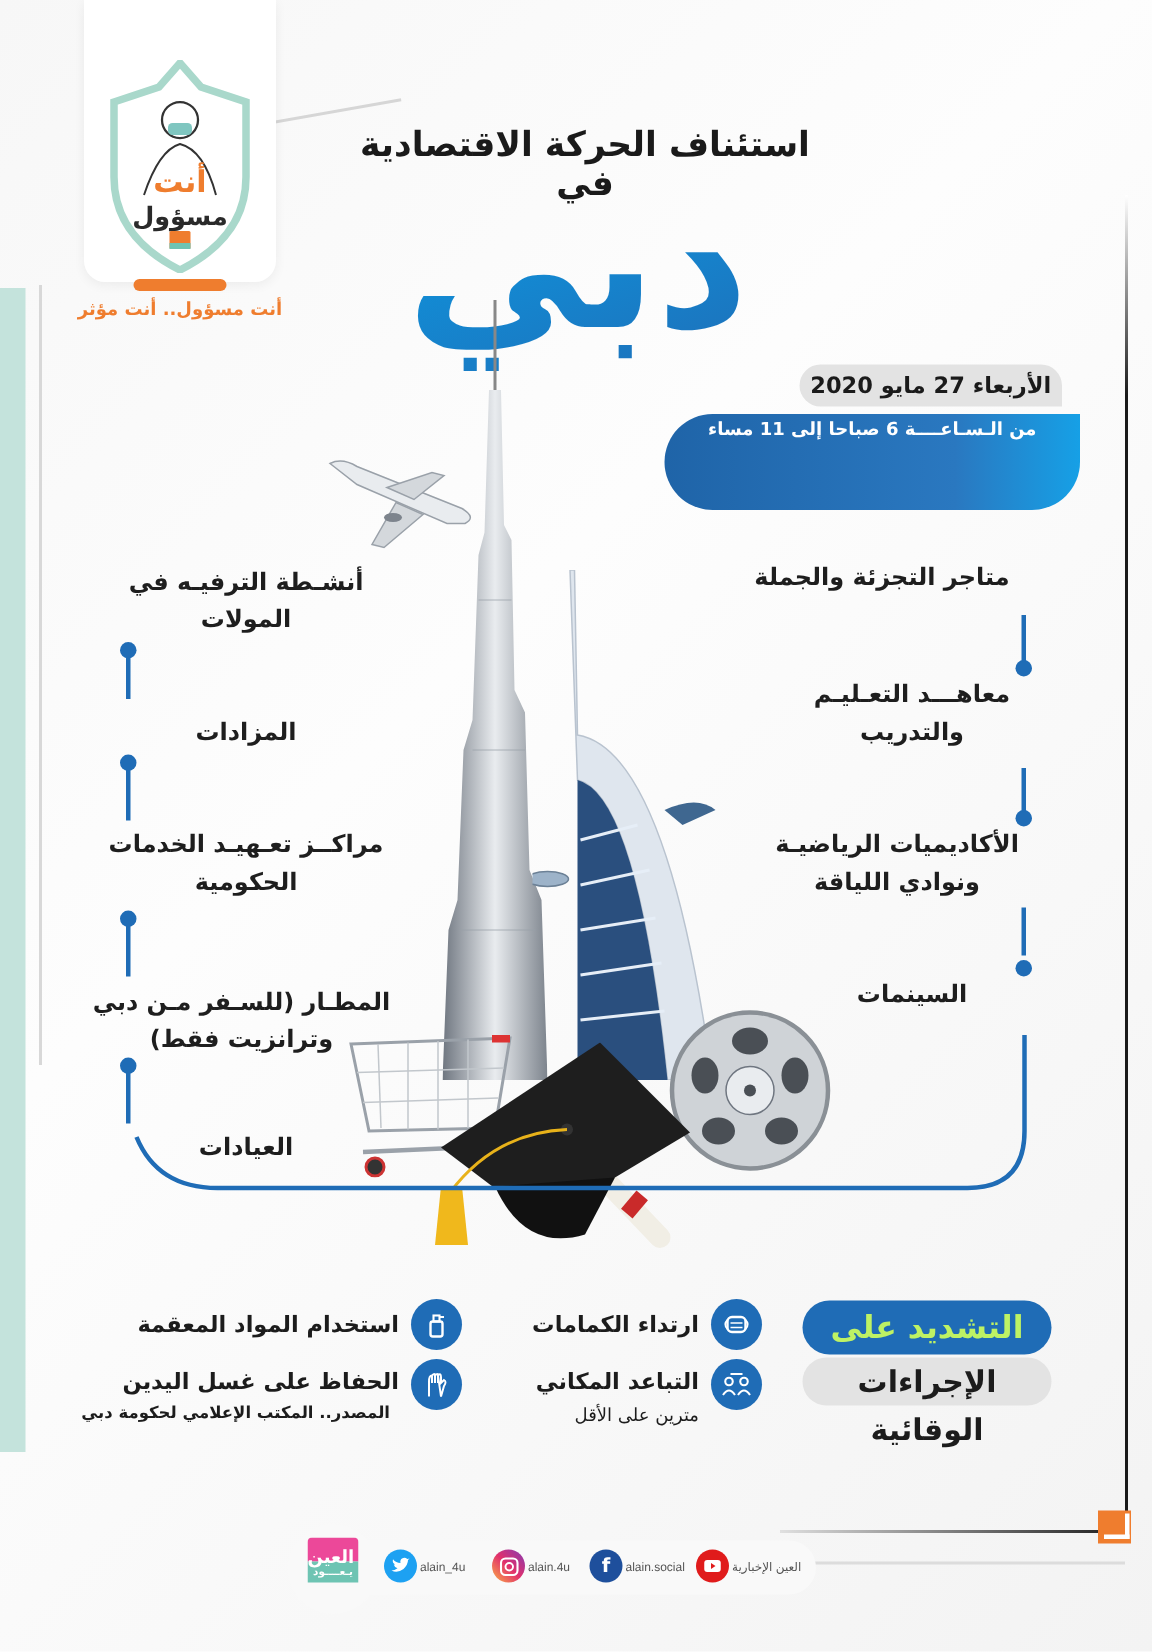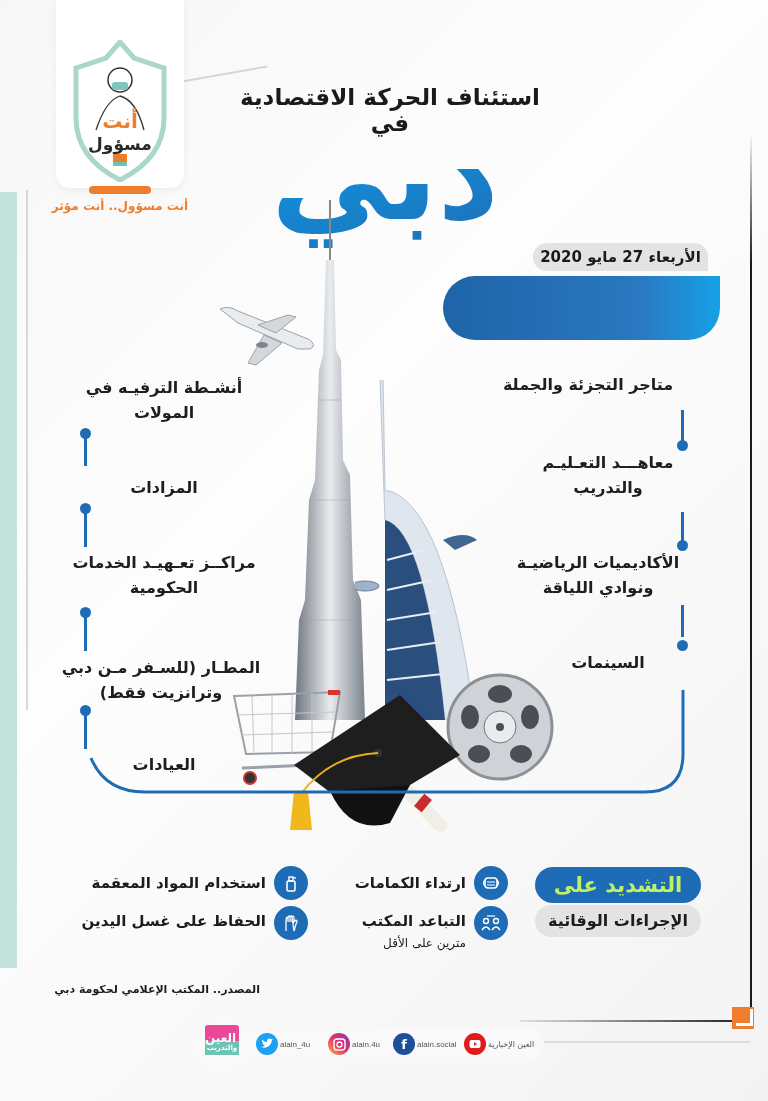--- a/index.html
+++ b/index.html
@@ -50,26 +50,26 @@
   .arab { left: 355px; top: 380px; width: 130px; height: 340px; }
   .plane { left: 218px; top: 305px; width: 102px; height: 62px; }
   .cart { left: 232px; top: 690px; width: 110px; height: 95px; }
   .reel { left: 445px; top: 672px; width: 110px; height: 110px; }
   .cap { left: 290px; top: 695px; width: 170px; height: 145px; }
 
   .timeline-bottom { left: 85px; top: 690px; width: 600px; height: 122px; }
 
   
   .emph-pill { left: 535px; top: 867px; width: 166px; height: 36px; border-radius: 18px; background: #1f6cb6; color: #bef264; text-align: center; font-size: 21px; font-weight: bold; line-height: 36px; }
-  .emph-sub { left: 535px; top: 905px; width: 166px; height: 32px; border-radius: 16px; background: #e3e3e3; text-align: center; font-size: 16px; font-weight: bold; line-height: 32px; color: #1c1c1c; }
+  .emph-sub { left: 535px; top: 905px; width: 166px; height: 32px; border-radius: 16px; background: #e3e3e3; text-align: center; font-size: 20px; font-weight: bold; line-height: 32px; color: #1c1c1c; }
   .p-icon { width: 34px; height: 34px; border-radius: 50%; background: #1f6cb6; display: flex; align-items: center; justify-content: center; }
   .p-label { font-size: 15px; font-weight: bold; color: #1c1c1c; white-space: nowrap; }
   .p-sub { font-size: 12px; font-weight: normal; color: #1c1c1c; white-space: nowrap; }
 
-  .source { left: 90px; top: 983px; width: 170px; font-size: 11px; font-weight: bold; color: #1c1c1c; text-align: right; white-space: nowrap; }
+  .source { left: 90px; top: 935px; width: 170px; font-size: 11px; font-weight: bold; color: #1c1c1c; text-align: right; white-space: nowrap; }
 
   
   .footer-bar { left: 200px; top: 1027px; width: 344px; height: 36px; border-radius: 18px; background: #f9f9f9; }
   .footer-logo-wrap { left: 192px; top: 1016px; width: 60px; height: 60px; border-radius: 50%; background: #f9f9f9; }
   .footer-logo { left: 205px; top: 1025px; width: 34px; height: 40px; border-radius: 3px; overflow: hidden; }
   .soc { display: flex; align-items: center; gap: 2px; direction: ltr; }
   .soc-icon { width: 22px; height: 22px; border-radius: 50%; display: flex; align-items: center; justify-content: center; color: #fff; font-weight: bold; font-size: 13px; }
   .soc-handle { font-size: 8px; color: #555; font-family: "Liberation Sans", sans-serif; }
 </style>
 </head>
@@ -95,20 +95,21 @@
   <rect x="47" y="122" width="14" height="4" fill="#6ec4b3"></rect>
 </svg>
 <div class="abs badge-bar"></div>
 <div class="abs badge-slogan">أنت مسؤول.. أنت مؤثر</div>
 
 <div class="abs title-top">استئناف الحركة الاقتصادية في</div>
 <div class="abs title-big">دبي</div>
 
 <div class="abs date-pill">الأربعاء 27 مايو 2020</div>
 <div class="abs work-pill">
+  <span class="work-sub">من الـسـاعــــة 6 صباحا إلى 11 مساء</span>
 </div>
 
 <svg class="abs burj" viewBox="0 0 70 520">
   <defs>
     <linearGradient id="steel" x1="0" x2="1">
       <stop offset="0" stop-color="#6f7680"></stop>
         <stop offset="0.5" stop-color="#e9ecef"></stop>
         <stop offset="1" stop-color="#7d848d"></stop>
     </linearGradient>
   </defs>
@@ -227,37 +228,37 @@
 <div class="abs p-label" style="right:502px; top:874px;">استخدام المواد المعقمة</div>
 
 <div class="abs p-icon" style="left:474px; top:906px;">
   <svg width="22" height="20" viewBox="0 0 22 20">
       <circle cx="6" cy="8" r="2.5" fill="none" stroke="#fff" stroke-width="1.4"></circle>
       <circle cx="16" cy="8" r="2.5" fill="none" stroke="#fff" stroke-width="1.4"></circle>
       <path d="M2 17 Q6 11 10 17 M12 17 Q16 11 20 17" fill="none" stroke="#fff" stroke-width="1.4"></path>
       <line x1="7" y1="3" x2="15" y2="3" stroke="#fff" stroke-width="1.2"></line>
     </svg>
 </div>
-<div class="abs p-label" style="right:302px; top:912px;">التباعد المكتب</div>
+<div class="abs p-label" style="right:302px; top:912px;">التباعد المكاني</div>
 <div class="abs p-sub" style="right:302px; top:936px;">مترين على الأقل</div>
 
 <div class="abs p-icon" style="left:274px; top:906px;">
   <svg width="20" height="20" viewBox="0 0 20 20">
       <path d="M5 18 L5 8 Q5 4 7 4 L7 9 M7 4 Q9 2 9 4 L9 9 M9 4 Q11 2 11 4 L11 9 M11 4 Q13 2 13 5 L13 9 L15 7 Q17 8 15 11 L13 18 Z" fill="none" stroke="#fff" stroke-width="1.3"></path>
     </svg>
 </div>
 <div class="abs p-label" style="right:502px; top:912px;">الحفاظ على غسل اليدين</div>
 
 <div class="abs source">المصدر.. المكتب الإعلامي لحكومة دبي</div>
 
 <div class="abs footer-bar"></div>
 <div class="abs footer-logo-wrap"></div>
 <div class="abs footer-logo">
   <div style="height:16px; background:#ec4899; color:#fff; font-size:12px; font-weight:bold; text-align:left; line-height:26px;">العين</div>
-  <div style="height:14px; background:#6ec4b3; color:#fff; font-size:7px; font-weight:bold; text-align:center; line-height:14px;">والتدريب</div>
+  <div style="height:14px; background:#6ec4b3; color:#fff; font-size:7px; font-weight:bold; text-align:center; line-height:14px;">يـعــــود</div>
 </div>
 
 <div class="abs soc" style="left:256px; top:1033px;">
   <div class="soc-icon" style="background:#1da1f2;">
     <svg width="14" height="12" viewBox="0 0 14 12">
         <path d="M1 9 Q5 11 9 8 Q12 5 12 2 L13 1 L11.5 1.3 Q10 0 8 1 Q6.5 2 7 4 Q4 4 2 1.5 Q1.3 4 3.5 5 L2.5 5 Q3 7 5 7.5 Q3 9 1 9 Z" fill="#fff"></path>
       </svg>
   </div>
   <span class="soc-handle">alain_4u</span>
 </div>

